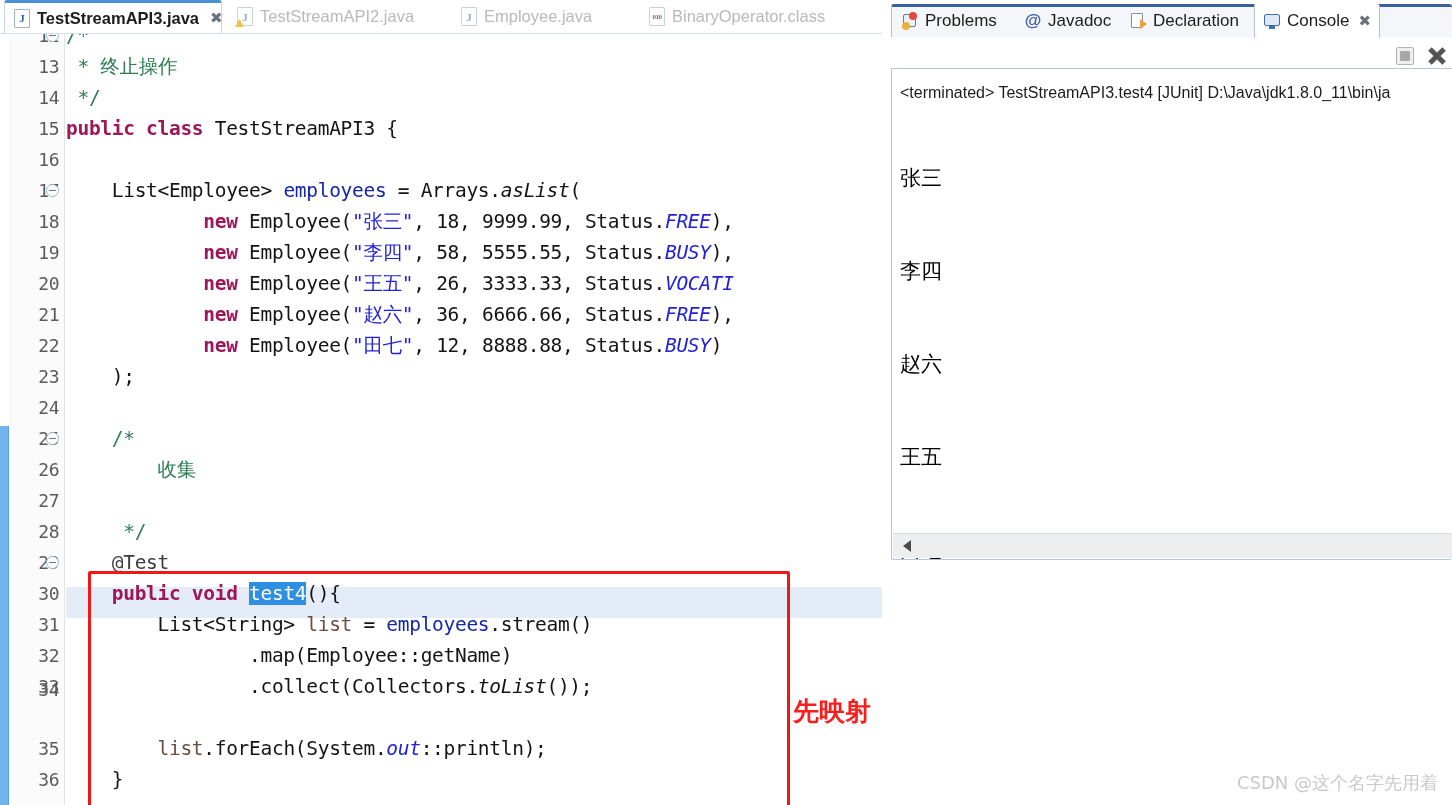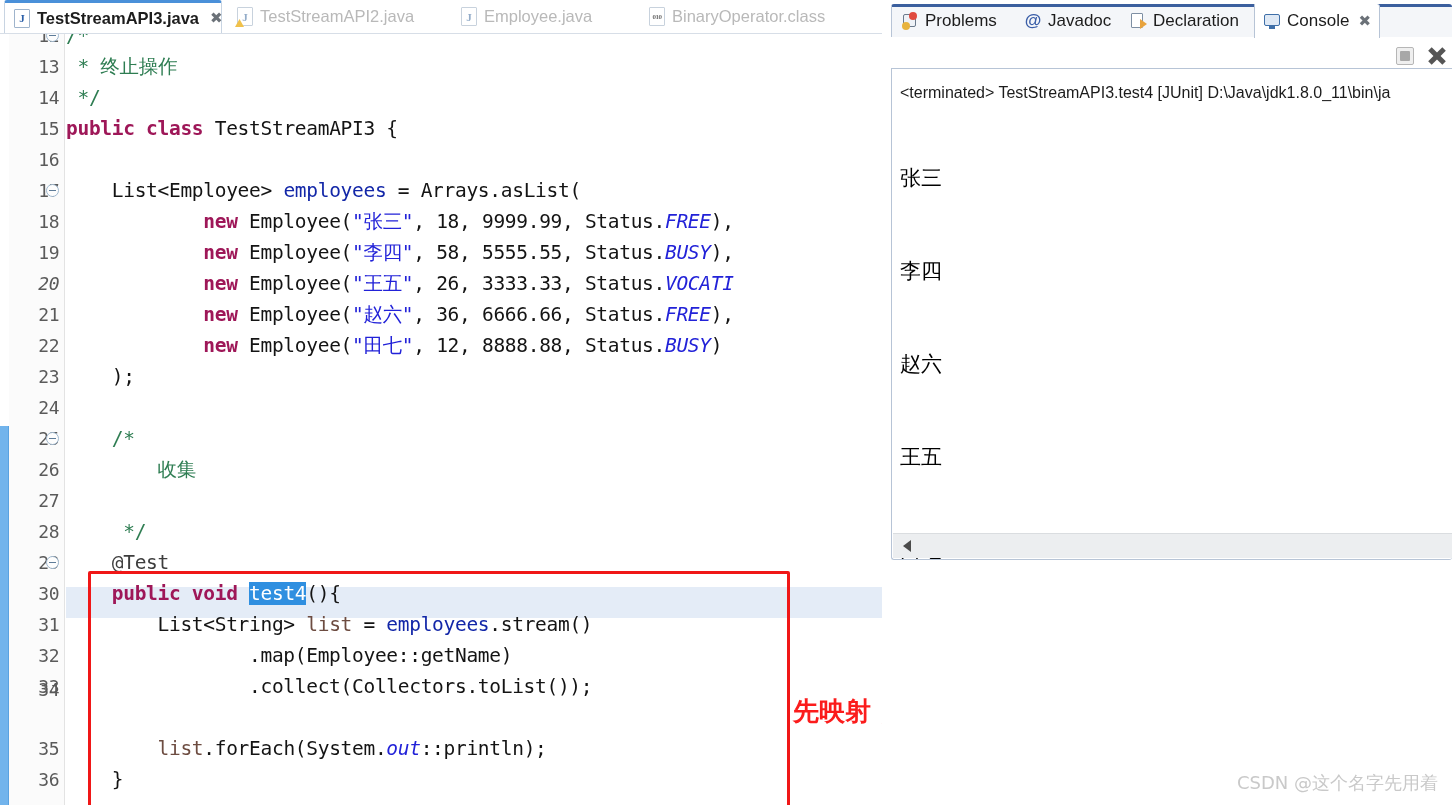--- a/index.html
+++ b/index.html
@@ -128,21 +128,21 @@
     position: absolute; left: 0; right: 0; height: 31px;
     background: #e4ecf7;
   }
 
   
   .kw   { color: #9e1758; font-weight: bold; }
   .str  { color: #2222d8; }
   .cmt  { color: #2e7d52; }
   .fld  { color: #1327a8; }
   .stat { color: #2222d8; font-style: italic; }
-  .mth  { color: #141414; }
+  .mth  { color: #141414; font-style: italic; }
   .ann  { color: #3d3d3d; }
   .localv { color: #6d4c41; }
   .sel  { background: #2f8fe0; color: #ffffff; }
 
   
   #red-box {
     position: absolute; left: 88px; top: 537px;
     width: 702px; height: 240px;
     border: 3px solid #f01717;
     border-radius: 2px;
@@ -339,21 +339,21 @@
 
       <div id="gutter">
         <div class="lnum" style="top:-14px;">12</div>
         <div class="lnum" style="top:17px;">13</div>
         <div class="lnum" style="top:48px;">14</div>
         <div class="lnum" style="top:79px;">15</div>
         <div class="lnum" style="top:110px;">16</div>
         <div class="lnum" style="top:141px;">17</div>
         <div class="lnum" style="top:172px;">18</div>
         <div class="lnum" style="top:203px;">19</div>
-        <div class="lnum" style="top:234px;font-style:italic;">20</div>
+        <div class="lnum" style="top:234px;">20</div>
         <div class="lnum" style="top:265px;text-align:center;">21</div>
         <div class="lnum" style="top:296px;">22</div>
         <div class="lnum" style="top:327px;">23</div>
         <div class="lnum" style="top:358px;">24</div>
         <div class="lnum" style="top:389px;">25</div>
         <div class="lnum" style="top:420px;">26</div>
         <div class="lnum" style="top:451px;">27</div>
         <div class="lnum" style="top:482px;">28</div>
         <div class="lnum" style="top:513px;">29</div>
         <div class="lnum" style="top:544px;">30</div>

